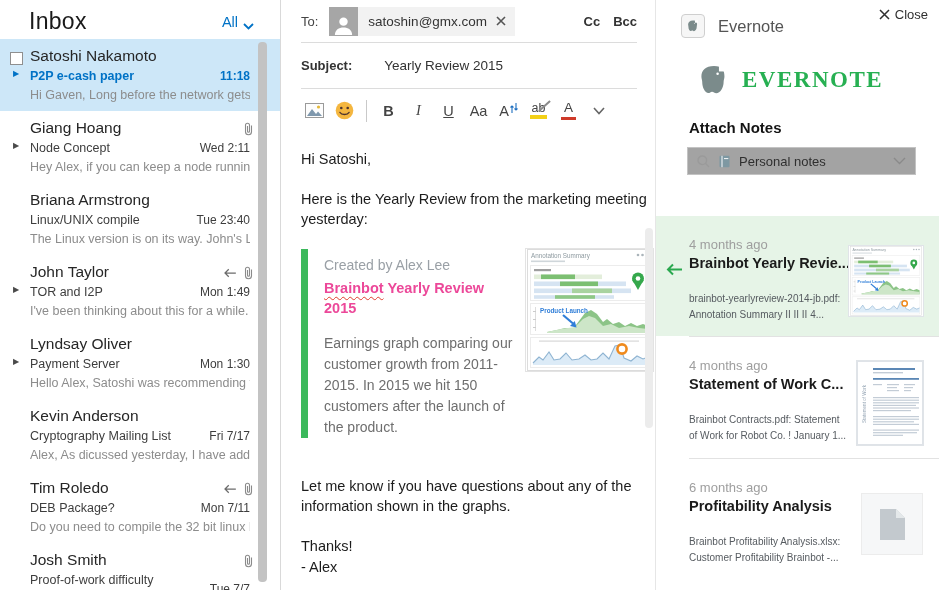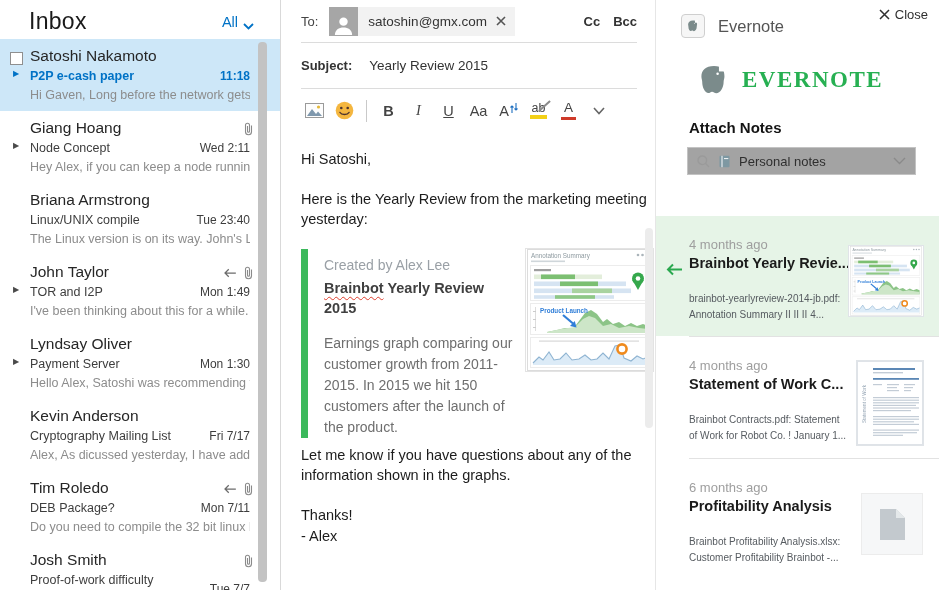--- a/index.html
+++ b/index.html
@@ -34,41 +34,41 @@
   .to-row { height: 42px; display: flex; align-items: center; }
   .to-label { font-size: 13px; color: #444; margin-right: 11px; }
   .recipient-chip { display: flex; align-items: center; background: #f2f2f2; height: 29px; }
   .chip-avatar { width: 29px; height: 29px; background: #a6a6a6; display: flex; align-items: flex-end; justify-content: center; overflow: hidden; }
   .chip-text { padding: 0 9px 0 10px; font-size: 13.5px; color: #333; }
   .chip-close { padding-right: 9px; color: #555; cursor: pointer; display: flex; }
   .ccbcc { margin-left: auto; display: flex; gap: 13px; font-size: 13px; font-weight: 600; color: #333; }
   .ccbcc span { cursor: pointer; }
   .h-divider { border-bottom: 1px solid #dcdcdc; }
   .subject-row { height: 45px; display: flex; align-items: center; }
-  .subject-label { font-size: 13px; font-weight: 600; color: #333; margin-right: 17px; }
+  .subject-label { font-size: 13px; font-weight: 600; color: #333; margin-right: 32px; }
   .subject-value { font-size: 13.5px; color: #333; }
   .fmt-toolbar { height: 43px; display: flex; align-items: center; gap: 3px; }
   .tb-btn { width: 27px; height: 26px; display: flex; align-items: center; justify-content: center; color: #444; font-size: 14.5px; cursor: pointer; position: relative; }
   .tb-sep { width: 1px; height: 22px; background: #c9c9c9; margin: 0 5px; }
   .tb-bold { font-weight: 700; }
   .tb-italic { font-style: italic; font-family: "Liberation Serif", serif; }
   .tb-underline { text-decoration: underline; }
   .tb-stack { display: flex; flex-direction: column; align-items: center; line-height: 1; }
   .bar-yellow { display:block; width: 17px; height: 4px; background: #f3d016; margin-top: 1px; }
   .bar-red { display:block; width: 15px; height: 3.5px; background: #cf3a2a; margin-top: 2px; }
   .pen-slash { position: absolute; width: 15px; height: 2px; background: #8a8a8a; transform: rotate(-42deg); right: 0px; top: 7px; }
   .size-arrows { margin-left: 1px; margin-top: -6px; }
   .compose-body { padding-top: 17px; font-size: 14.5px; color: #1c1c1c; line-height: 1.42; width: 352px; }
   .compose-body p { margin-bottom: 19px; }
   .sig { margin-top: -16px; }
-  .quote-block { display: flex; margin: 2px 0 7px; justify-content: flex-end; }
+  .quote-block { display: flex; margin: 2px 0 38px; justify-content: flex-end; }
   .quote-bar { width: 7px; background: #3cb95c; margin-right: 16px; flex: 0 0 7px; }
   .quote-col { width: 197px; padding-top: 7px; }
   .quote-byline { color: #9aa0a6; font-size: 14px; }
-  .quote-title { color: #404040; font-weight: 600; font-size: 14.5px; margin-top: 2px; }
+  .quote-title { color: #ec4899; font-weight: 600; font-size: 14.5px; margin-top: 2px; }
   .misspelled { text-decoration: underline wavy #e03e2d; text-decoration-thickness: 1px; text-underline-offset: 3px; }
   .quote-text { color: #6e6e6e; font-size: 14px; margin-top: 14px; line-height: 1.5; }
   .quote-thumb { margin-left: 12px; width: 127px; height: 122px; flex: 0 0 127px; box-shadow: 0 0 0 1px #e3e3e3; background: #fff; }
   .compose-scrollbar { position: absolute; right: 2px; top: 228px; width: 8px; height: 200px; background: #ececec; border-radius: 4px; }
 
   
   .addins-pane { width: 284px; flex: 0 0 284px; border-left: 1px solid #e6e6e6; position: relative; background: #fff; overflow: hidden; }
   .close-btn { position: absolute; top: 7px; right: 11px; display: flex; align-items: center; gap: 5px; font-size: 13px; color: #2f2f2f; cursor: pointer; }
   .back-row { display: flex; align-items: center; gap: 13px; padding: 24px 0 0 25px; font-size: 14.5px; color: #3f3f3f; }
   .back-arrow-btn { cursor: pointer; display: flex; }

